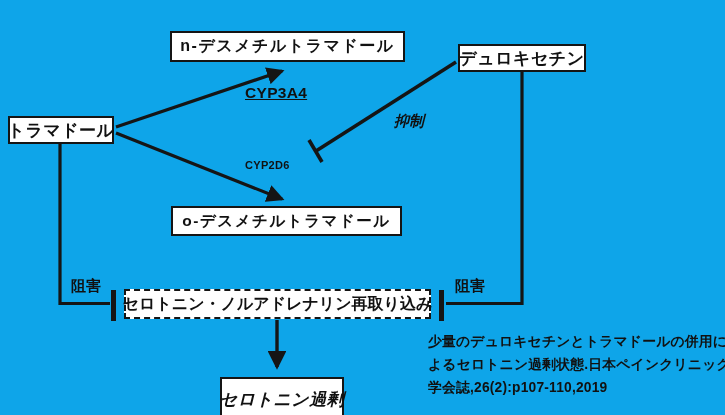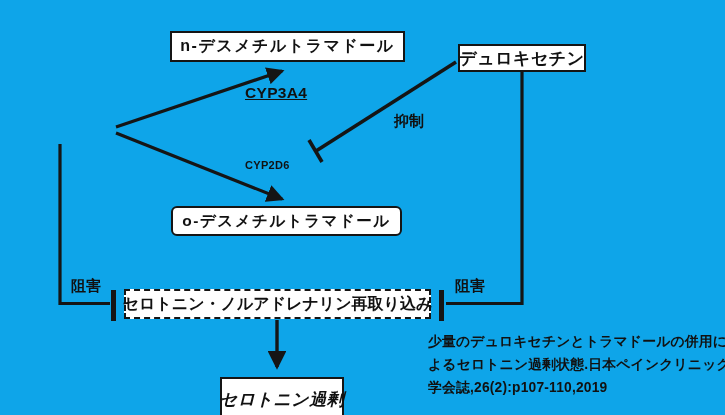--- a/index.html
+++ b/index.html
@@ -26,32 +26,32 @@
     align-items: center;
     justify-content: center;
     font-weight: 600;
     font-size: 17px;
     white-space: nowrap;
     letter-spacing: 0.5px;
   }
   .node-tramadol   { left: 8px;   top: 116px; width: 106px; height: 28px; }
   .node-ndesmethyl { left: 170px; top: 31px;  width: 235px; height: 31px; font-size: 16px; letter-spacing: 1.5px; }
   .node-duloxetine { left: 458px; top: 44px;  width: 128px; height: 28px; }
-  .node-odesmethyl { left: 171px; top: 206px; width: 231px; height: 30px; font-size: 15.5px; letter-spacing: 1.5px; border-radius: 6px; }
+  .node-odesmethyl { left: 171px; top: 206px; width: 231px; height: 30px; font-size: 15.5px; letter-spacing: 1.5px; }
   .node-reuptake   { left: 124px; top: 289px; width: 307px; height: 30px; border: 2.5px dashed #151515; font-size: 16px; letter-spacing: 0; }
   .node-excess     { left: 220px; top: 377px; width: 124px; height: 45px; font-style: italic; }
   .lbl {
     position: absolute;
     font-weight: 600;
     font-size: 15px;
     white-space: nowrap;
   }
   .lbl-cyp3a4 { left: 245px; top: 84px;  font-size: 15.5px; letter-spacing: 0.3px; text-decoration: underline; }
   .lbl-cyp2d6 { left: 245px; top: 159px; font-size: 11px; letter-spacing: 0.3px; }
-  .lbl-yokusei { left: 394px; top: 112px; }
+  .lbl-yokusei { left: 394px; top: 112px; font-style: italic; }
   .lbl-sogai-left  { left: 71px;  top: 277px; }
   .lbl-sogai-right { left: 455px; top: 277px; }
   .citation {
     position: absolute;
     left: 428px;
     top: 330px;
     width: 296px;
     font-weight: bold;
     font-size: 13.8px;
     line-height: 23px;
@@ -88,20 +88,23 @@
   </svg>
 
   <div class="node node-ndesmethyl">
     <span>n-デスメチルトラマドール</span>
   </div>
 
   <div class="node node-duloxetine">
     <span>デュロキセチン</span>
   </div>
 
+  <div class="node node-tramadol">
+    <span>トラマドール</span>
+  </div>
 
   <div class="node node-odesmethyl">
     <span>o-デスメチルトラマドール</span>
   </div>
 
   <div class="node node-reuptake">
     <span>セロトニン・ノルアドレナリン再取り込み</span>
   </div>
 
   <div class="node node-excess">

